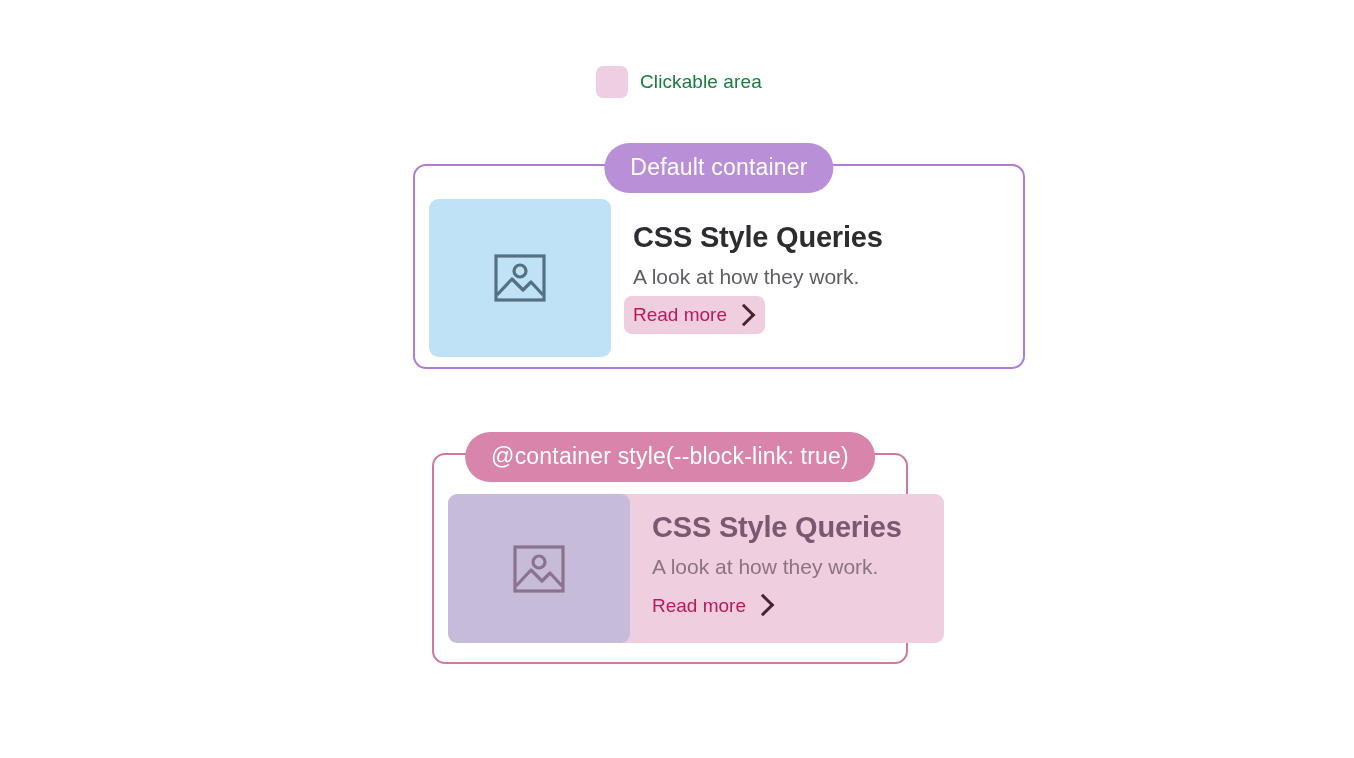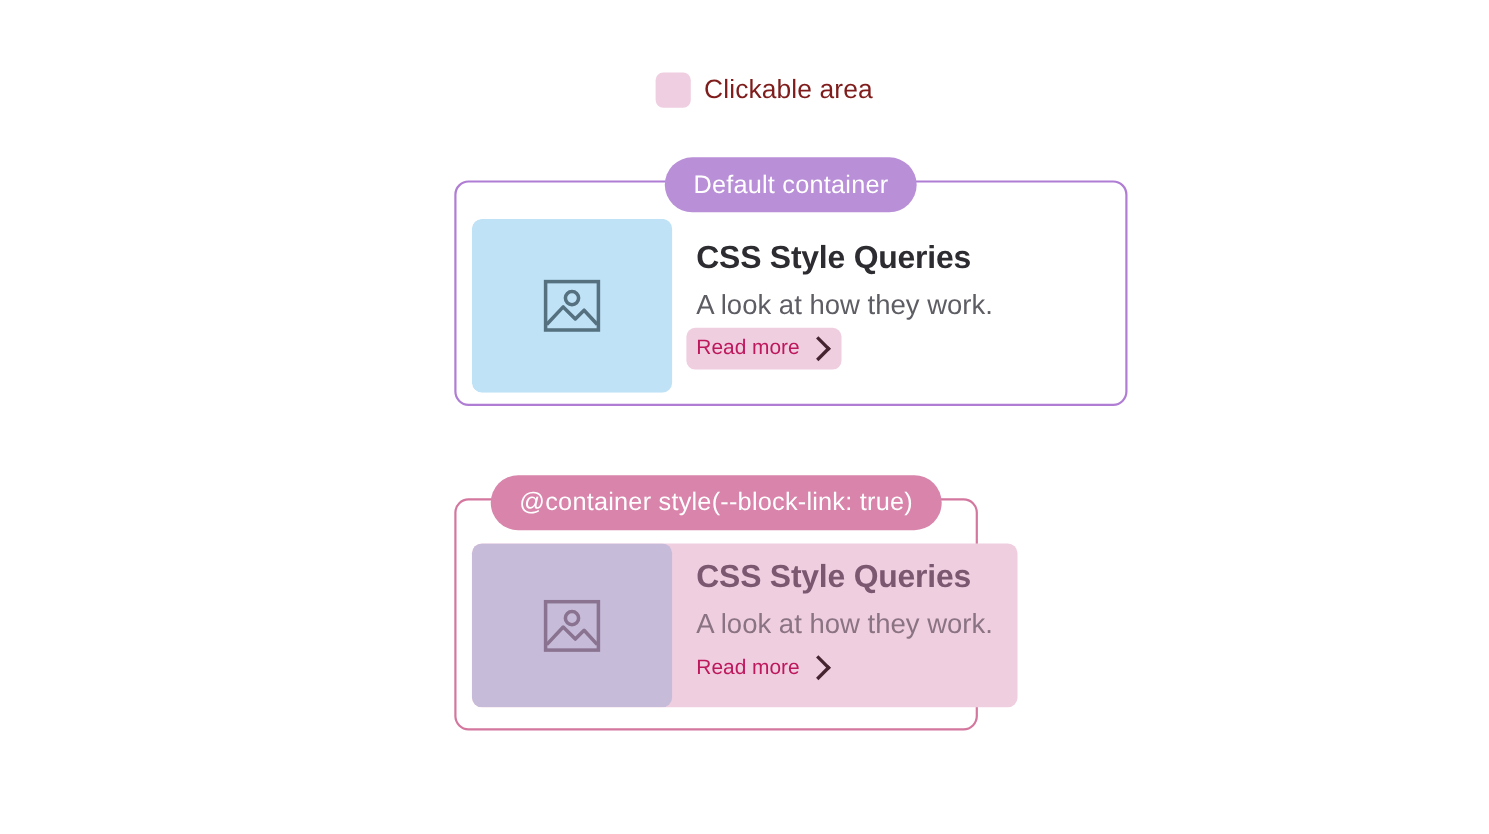--- a/index.html
+++ b/index.html
@@ -25,42 +25,42 @@
     align-items: center;
     gap: 12px;
   }
   .legend-swatch {
     width: 32px;
     height: 32px;
     border-radius: 7px;
     background: #f0cee1;
   }
   .legend-label {
-    font-size: 24px;
-    color: #7f1d1d;
+    font-size: 19px;
+    color: #15803d;
     letter-spacing: 0.1px;
     white-space: nowrap;
   }
 
   
   .demo {
     position: absolute;
     box-sizing: border-box;
     border-radius: 13px;
     background: #ffffff;
   }
   .demo-default {
     left: 413px;
     top: 164px;
     width: 612px;
     height: 205px;
     border: 2.5px solid #b07dd4;
   }
   .demo-blocklink {
-    left: 413px;
+    left: 432px;
     top: 453px;
     width: 476px;
     height: 211px;
     border: 2.5px solid #d4779f;
   }
 
   .badge {
     position: absolute;
     top: -23px;
     left: 50%;
@@ -123,21 +123,21 @@
     font-size: 29px;
     font-weight: bold;
     line-height: 1.1;
     margin: 0 0 11px 0;
     letter-spacing: -0.2px;
   }
   .title-default  { color: #2c2c31; }
   .title-blocklink{ color: #7c5770; }
 
   .card-desc {
-    font-size: 25px;
+    font-size: 21px;
     line-height: 1.15;
     margin: 0 0 7px 0;
   }
   .desc-default  { color: #5d5d64; }
   .desc-blocklink{ color: #8a7382; }
 
   .readmore-row {
     display: flex;
     align-items: center;
   }

